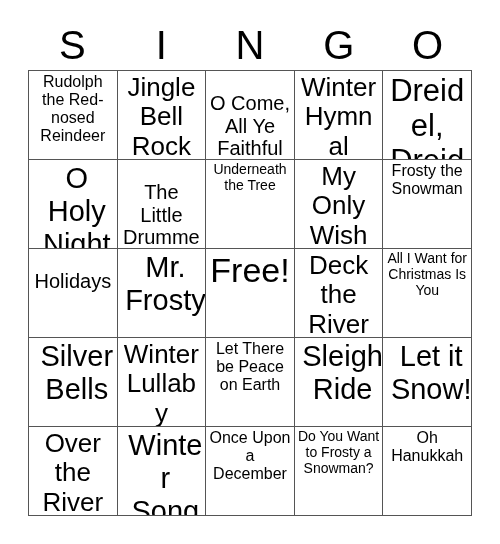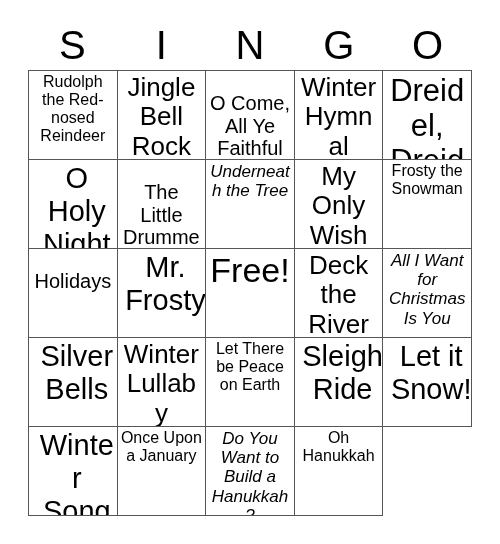--- a/index.html
+++ b/index.html
@@ -72,21 +72,21 @@
     line-height: 1.13;
     color: #000000;
     word-wrap: break-word;
   }
   
   .fs-xxl .cell-text { font-size: 29px; margin-left: 8px; }
   .fs-xl  .cell-text { font-size: 26px; }
   .fs-lg  .cell-text { font-size: 31px; }
   .fs-md  .cell-text { font-size: 20px; margin-top: 19px; }
   .fs-sm  .cell-text { font-size: 16px; }
-  .fs-xs  .cell-text { font-size: 17px; font-style: italic; }
+  .fs-xs  .cell-text { font-size: 14px; }
   .fs-free .cell-text { font-size: 34px; }
 </style>
 </head>
 <body>
 
 <div class="card">
 
   <div class="header-row">
     <div class="header-cell">S</div>
     <div class="header-cell">I</div>
@@ -154,27 +154,30 @@
     <div class="cell fs-sm">
         <span class="cell-text">Let There be Peace on Earth</span>
       </div>
     <div class="cell fs-xxl">
         <span class="cell-text">Sleigh Ride</span>
       </div>
     <div class="cell fs-xxl">
         <span class="cell-text">Let it Snow!</span>
       </div>
 
+    <div class="cell fs-xl">
+        <span class="cell-text">Over the River</span>
+      </div>
     <div class="cell fs-xxl">
         <span class="cell-text">Winter Song</span>
       </div>
     <div class="cell fs-sm">
-        <span class="cell-text">Once Upon a January</span>
+        <span class="cell-text">Once Upon a December</span>
       </div>
     <div class="cell fs-xs">
-        <span class="cell-text">Do You Want to Build a Hanukkah?</span>
+        <span class="cell-text">Do You Want to Frosty a Snowman?</span>
       </div>
     <div class="cell fs-sm">
         <span class="cell-text">Oh Hanukkah</span>
       </div>
 
   </div>
 </div>
 
 </body></html>

